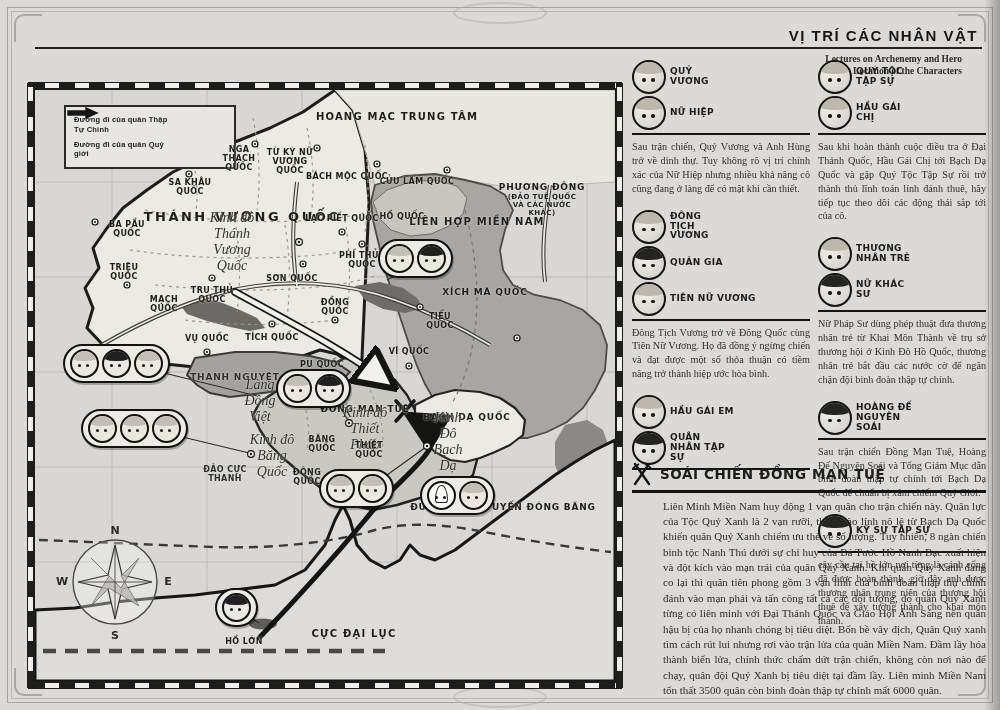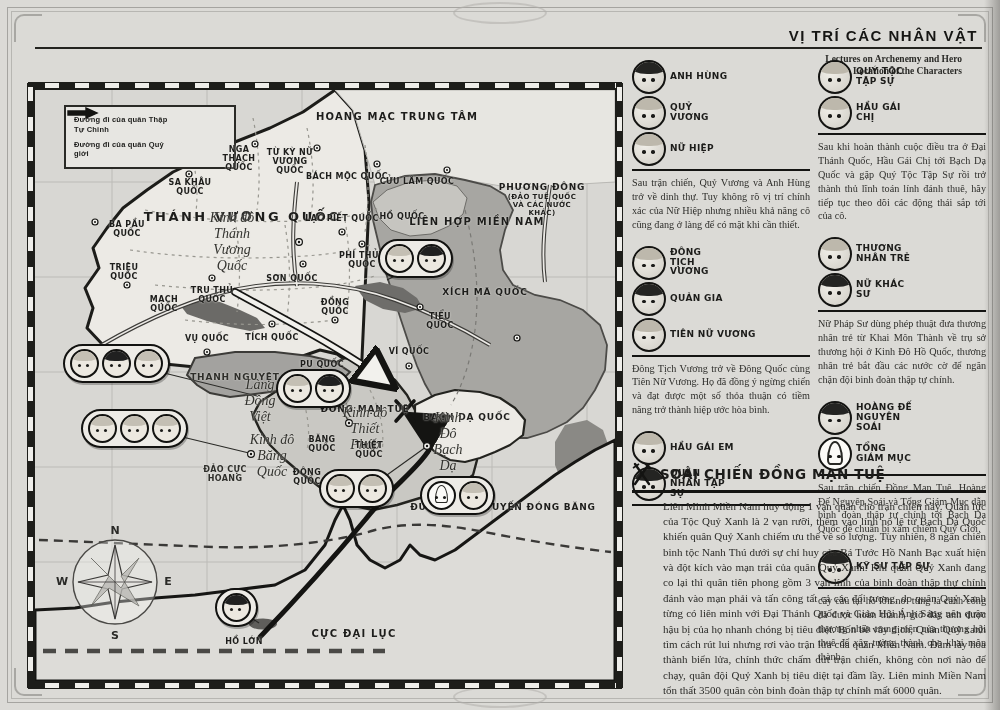--- a/index.html
+++ b/index.html
@@ -329,21 +329,21 @@
     <div class="ml wrap" style="left:405px;top:231px">TIỂU QUỐC</div>
     <div class="ml" style="left:374px;top:262px">VĨ QUỐC</div>
     <div class="ml" style="left:287px;top:275px">PU QUỐC</div>
     <div class="ml m9 lt" style="left:212px;top:287px">THANH NGUYỆT HẢI</div>
     <div class="ml serif wrap" style="left:225px;top:311px;width:44px">Làng Đông Việt</div>
     <div class="ml m9" style="left:330px;top:319px">ĐỒNG MẠN TUỆ</div>
     <div class="ml serif wrap" style="left:330px;top:339px;width:54px">Kinh đô Thiết Pháp</div>
     <div class="ml wrap" style="left:287px;top:354px">BĂNG QUỐC</div>
     <div class="ml wrap" style="left:334px;top:360px">THIẾT QUỐC</div>
     <div class="ml serif wrap" style="left:237px;top:366px;width:54px">Kinh đô Băng Quốc</div>
-    <div class="ml wrap lt" style="left:190px;top:384px">ĐẢO CỰC HOANG</div>
+    <div class="ml wrap lt" style="left:190px;top:384px">ĐẢO CỰC THANH</div>
     <div class="ml wrap" style="left:272px;top:387px">ĐÔNG QUỐC</div>
     <div class="ml m9" style="left:432px;top:327px">BẠCH DẠ QUỐC</div>
     <div class="ml serif wrap" style="left:413px;top:352px;width:44px">Kinh Đô Bạch Dạ</div>
     <div class="ml m9" style="left:468px;top:417px">ĐƯỜNG GIỚI TUYẾN ĐÓNG BĂNG</div>
     <div class="ml md" style="left:319px;top:544px">CỰC ĐẠI LỤC</div>
     <div class="ml" style="left:209px;top:552px">HỒ LỚN</div>
 
     <div class="cl" style="left:80px;top:440px">N</div>
     <div class="cl" style="left:133px;top:491px">E</div>
     <div class="cl" style="left:80px;top:545px">S</div>
@@ -377,24 +377,20 @@
     </div>
     <div class="bubble" style="left:180px;top:498px">
       <div class="face dark"></div>
     </div>
   </div>
 
   <div class="col" style="left:632px;top:60px">
     <div class="profile">
       <div class="prow">
         <span class="member">
-            <span class="portrait dark"></span>
-          <span class="pname w2">ANH HÙNG</span>
-          </span>
-        <span class="member">
             <span class="portrait"></span>
           <span class="pname w2">QUỶ VƯƠNG</span>
           </span>
         <span class="member">
             <span class="portrait"></span>
           <span class="pname">NỮ HIỆP</span>
           </span>
       </div>
       <div class="prule"></div>
       <div class="ptext">Sau trận chiến, Quỷ Vương và Anh Hùng trở về dinh thự. Tuy không rõ vị trí chính xác của Nữ Hiệp nhưng nhiều khả năng cô cũng đang ở làng để có mặt khi cần thiết.</div>
@@ -459,24 +455,20 @@
           </span>
       </div>
       <div class="prule"></div>
       <div class="ptext">Nữ Pháp Sư dùng phép thuật đưa thương nhân trẻ từ Khai Môn Thành về trụ sở thương hội ở Kinh Đô Hồ Quốc, thương nhân trẻ bắt đầu các nước cờ để ngăn chặn đội binh đoàn thập tự chính.</div>
     </div>
     <div class="profile">
       <div class="prow">
         <span class="member">
             <span class="portrait dark"></span>
           <span class="pname w2">HOÀNG ĐẾ NGUYÊN SOÁI</span>
-          </span>
-        <span class="member">
-            <span class="portrait hood"></span>
-          <span class="pname w2">TỔNG GIÁM MỤC</span>
           </span>
       </div>
       <div class="prule"></div>
       <div class="ptext">Sau trận chiến Đồng Mạn Tuệ, Hoàng Đế Nguyên Soái và Tổng Giám Mục dẫn binh đoàn thập tự chính tới Bạch Dạ Quốc để chuẩn bị xâm chiếm Quỷ Giới.</div>
     </div>
     <div class="profile">
       <div class="prow">
         <span class="member">
             <span class="portrait dark"></span>
           <span class="pname">KỸ SƯ TẬP SỰ</span>

